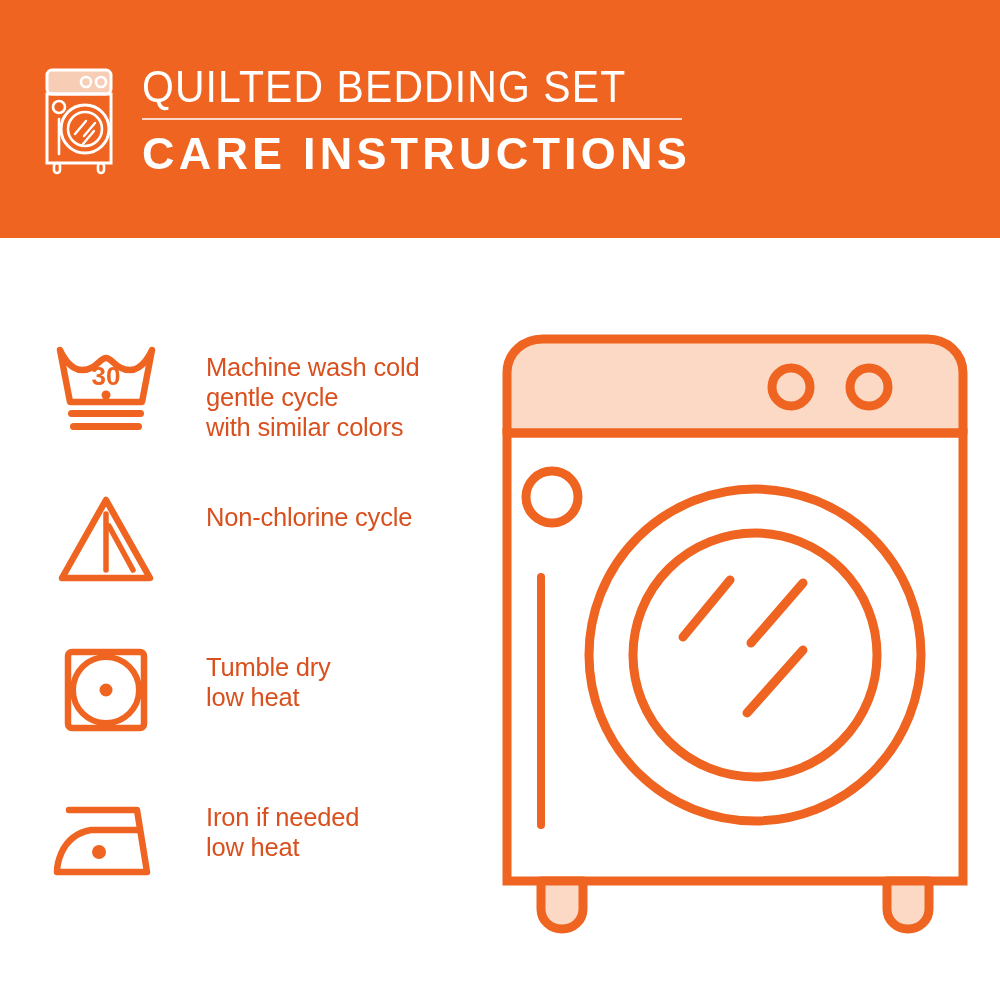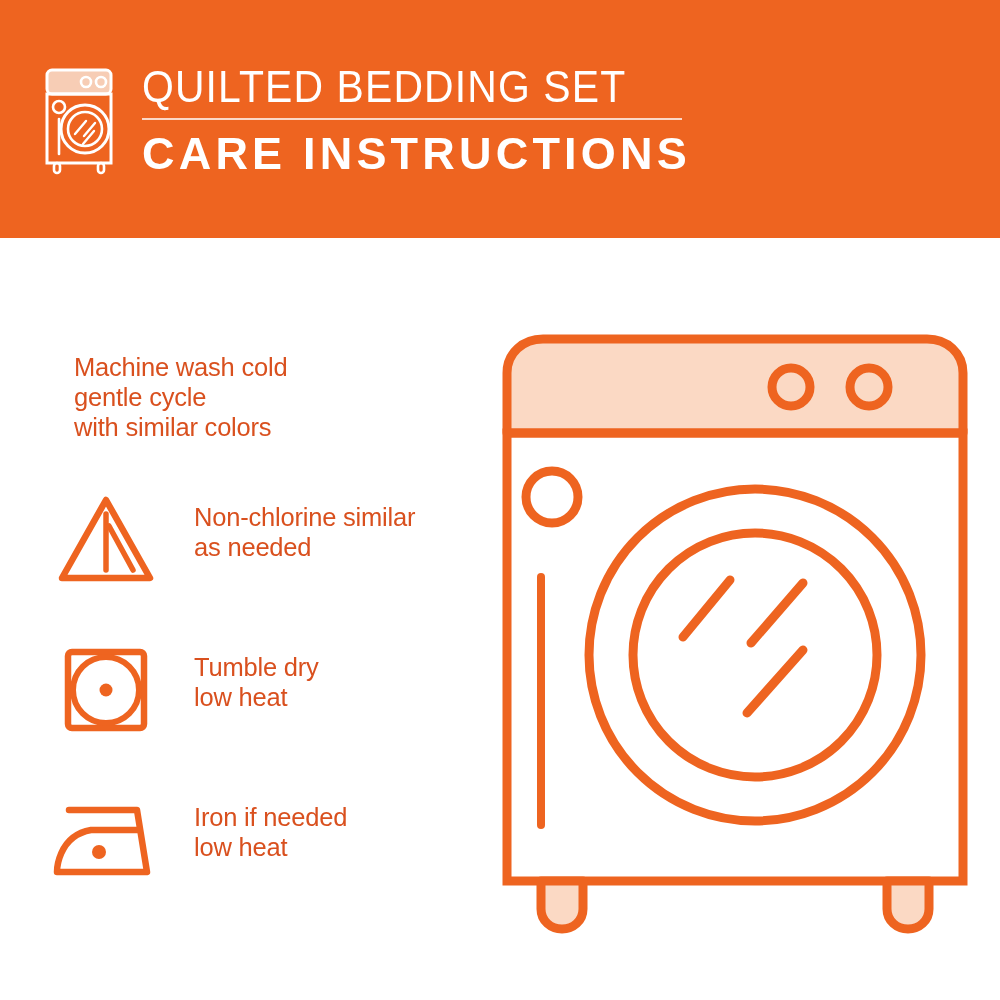--- a/index.html
+++ b/index.html
@@ -95,21 +95,21 @@
     height: 118px;
   }
   .care-text {
     margin-left: 28px;
     color: #d9501e;
     font-size: 25.5px;
     line-height: 30px;
     letter-spacing: -0.2px;
     padding-top: 22px;
   }
-  .care-text .ln { display: block; white-space: nowrap; }
+  .care-text .ln { display: block; white-space: nowrap; margin-left: 12px; }
 
   
   .washer {
     position: absolute;
     left: 485px;
     top: 325px;
     width: 500px;
     height: 620px;
   }
 </style>
@@ -141,38 +141,46 @@
         <div class="title-main">QUILTED BEDDING SET</div>
         <div class="title-rule"></div>
         <div class="title-sub">CARE INSTRUCTIONS</div>
       </div>
     </div>
   </div>
 
   <div class="care-list">
 
     <div class="care-row">
+      <div class="care-icon">
+        <svg width="104" height="98" viewBox="0 0 104 98">
+          <path d="M6 10 C6 10 14 30 28 30 C42 30 46 18 52 18 C58 18 62 30 76 30 C90 30 98 10 98 10 L88 62 L16 62 Z" fill="none" stroke="#EE6420" stroke-width="6.5" stroke-linejoin="round" stroke-linecap="round"></path>
+          <text x="52" y="45" text-anchor="middle" fill="#EE6420" font-family="'Liberation Sans', sans-serif" font-size="26" font-weight="bold">30</text>
+          <circle cx="52" cy="55" r="4.5" fill="#EE6420"></circle>
+          <rect x="14" y="70" width="76" height="7" rx="3.5" fill="#EE6420"></rect>
+          <rect x="16" y="83" width="72" height="7" rx="3.5" fill="#EE6420"></rect>
+        </svg>
+      </div>
       <div class="care-text">
         <span class="ln">Machine wash cold</span>
         <span class="ln">gentle cycle</span>
         <span class="ln">with similar colors</span>
       </div>
     </div>
 
     <div class="care-row">
       <div class="care-icon">
         <svg width="104" height="98" viewBox="0 0 104 98">
           <path d="M52 10 L96 88 L8 88 Z" fill="none" stroke="#EE6420" stroke-width="6.5" stroke-linejoin="round"></path>
           <line x1="52" y1="24" x2="52" y2="80" stroke="#EE6420" stroke-width="5.5" stroke-linecap="round"></line>
           <line x1="55" y1="36" x2="79" y2="80" stroke="#EE6420" stroke-width="5.5" stroke-linecap="round"></line>
         </svg>
       </div>
       <div class="care-text">
-        <span class="ln">Non-chlorine similar</span>
-        <span class="ln">as needed</span>
+        <span class="ln">Non-chlorine cycle</span>
       </div>
     </div>
 
     <div class="care-row">
       <div class="care-icon">
         <svg width="104" height="98" viewBox="0 0 104 98">
           <rect x="14" y="12" width="76" height="76" rx="4" fill="none" stroke="#EE6420" stroke-width="6.5"></rect>
           <circle cx="52" cy="50" r="33" fill="none" stroke="#EE6420" stroke-width="6"></circle>
           <circle cx="52" cy="50" r="6.5" fill="#EE6420"></circle>
         </svg>

